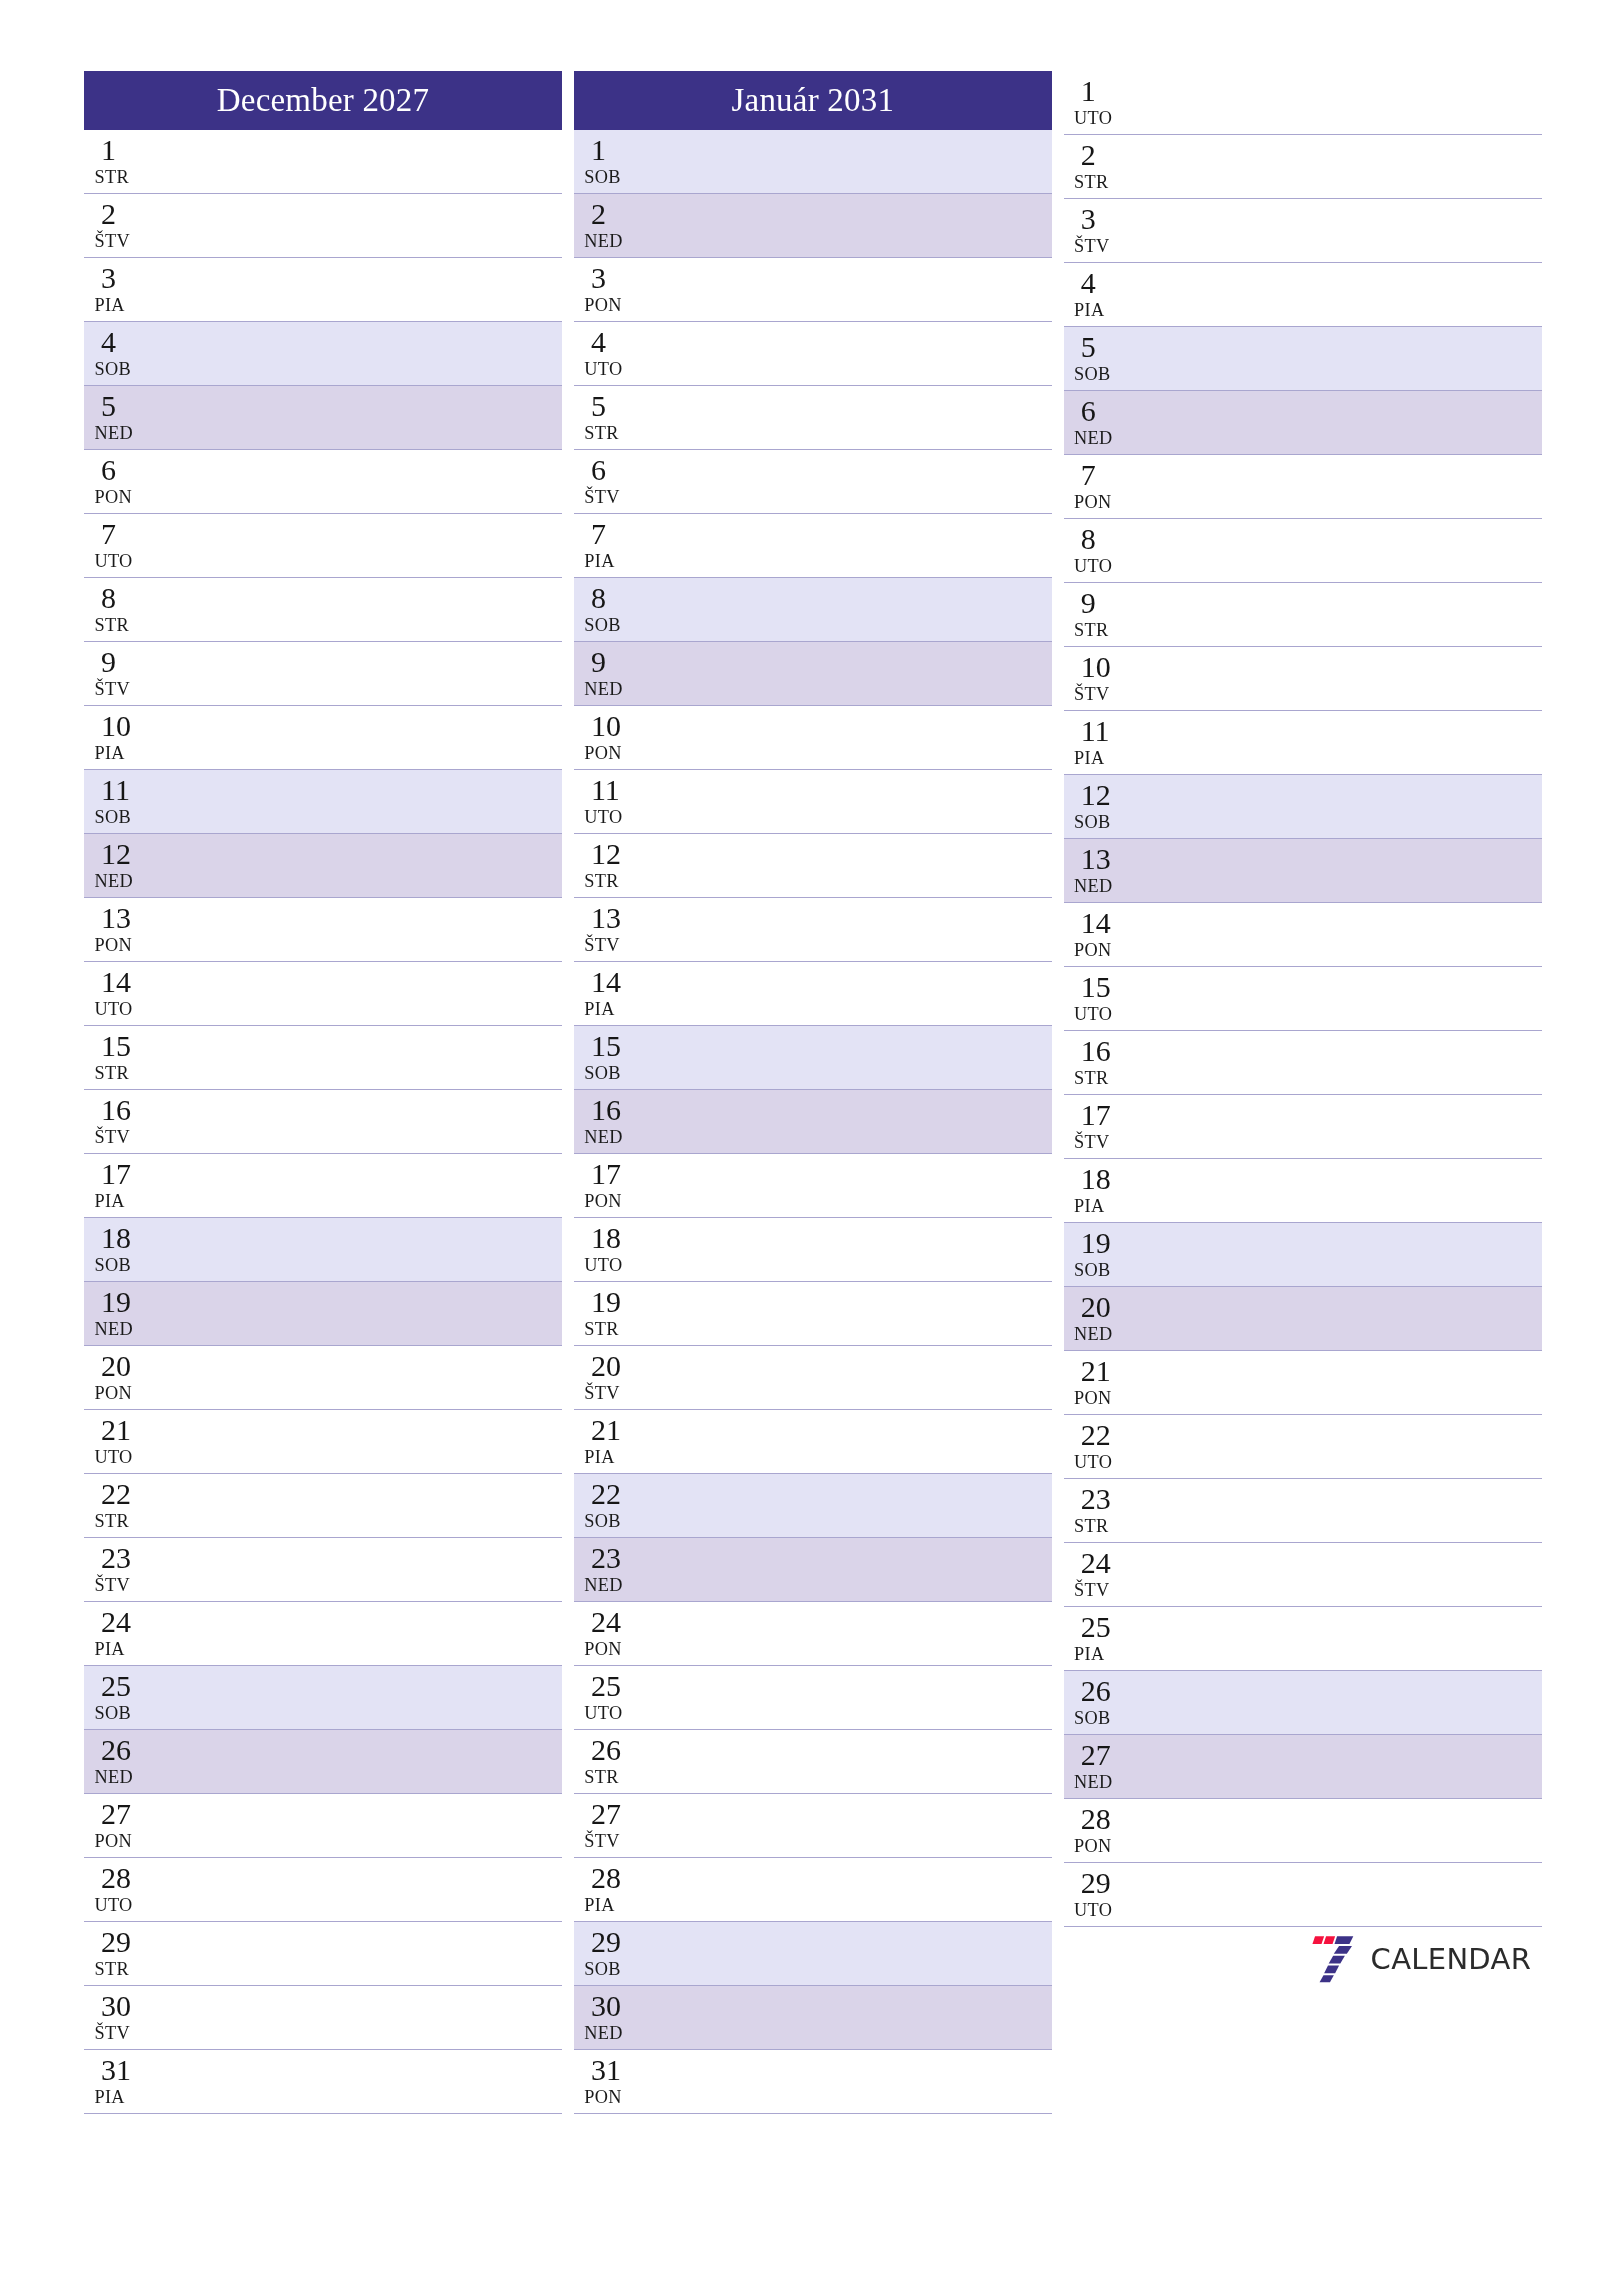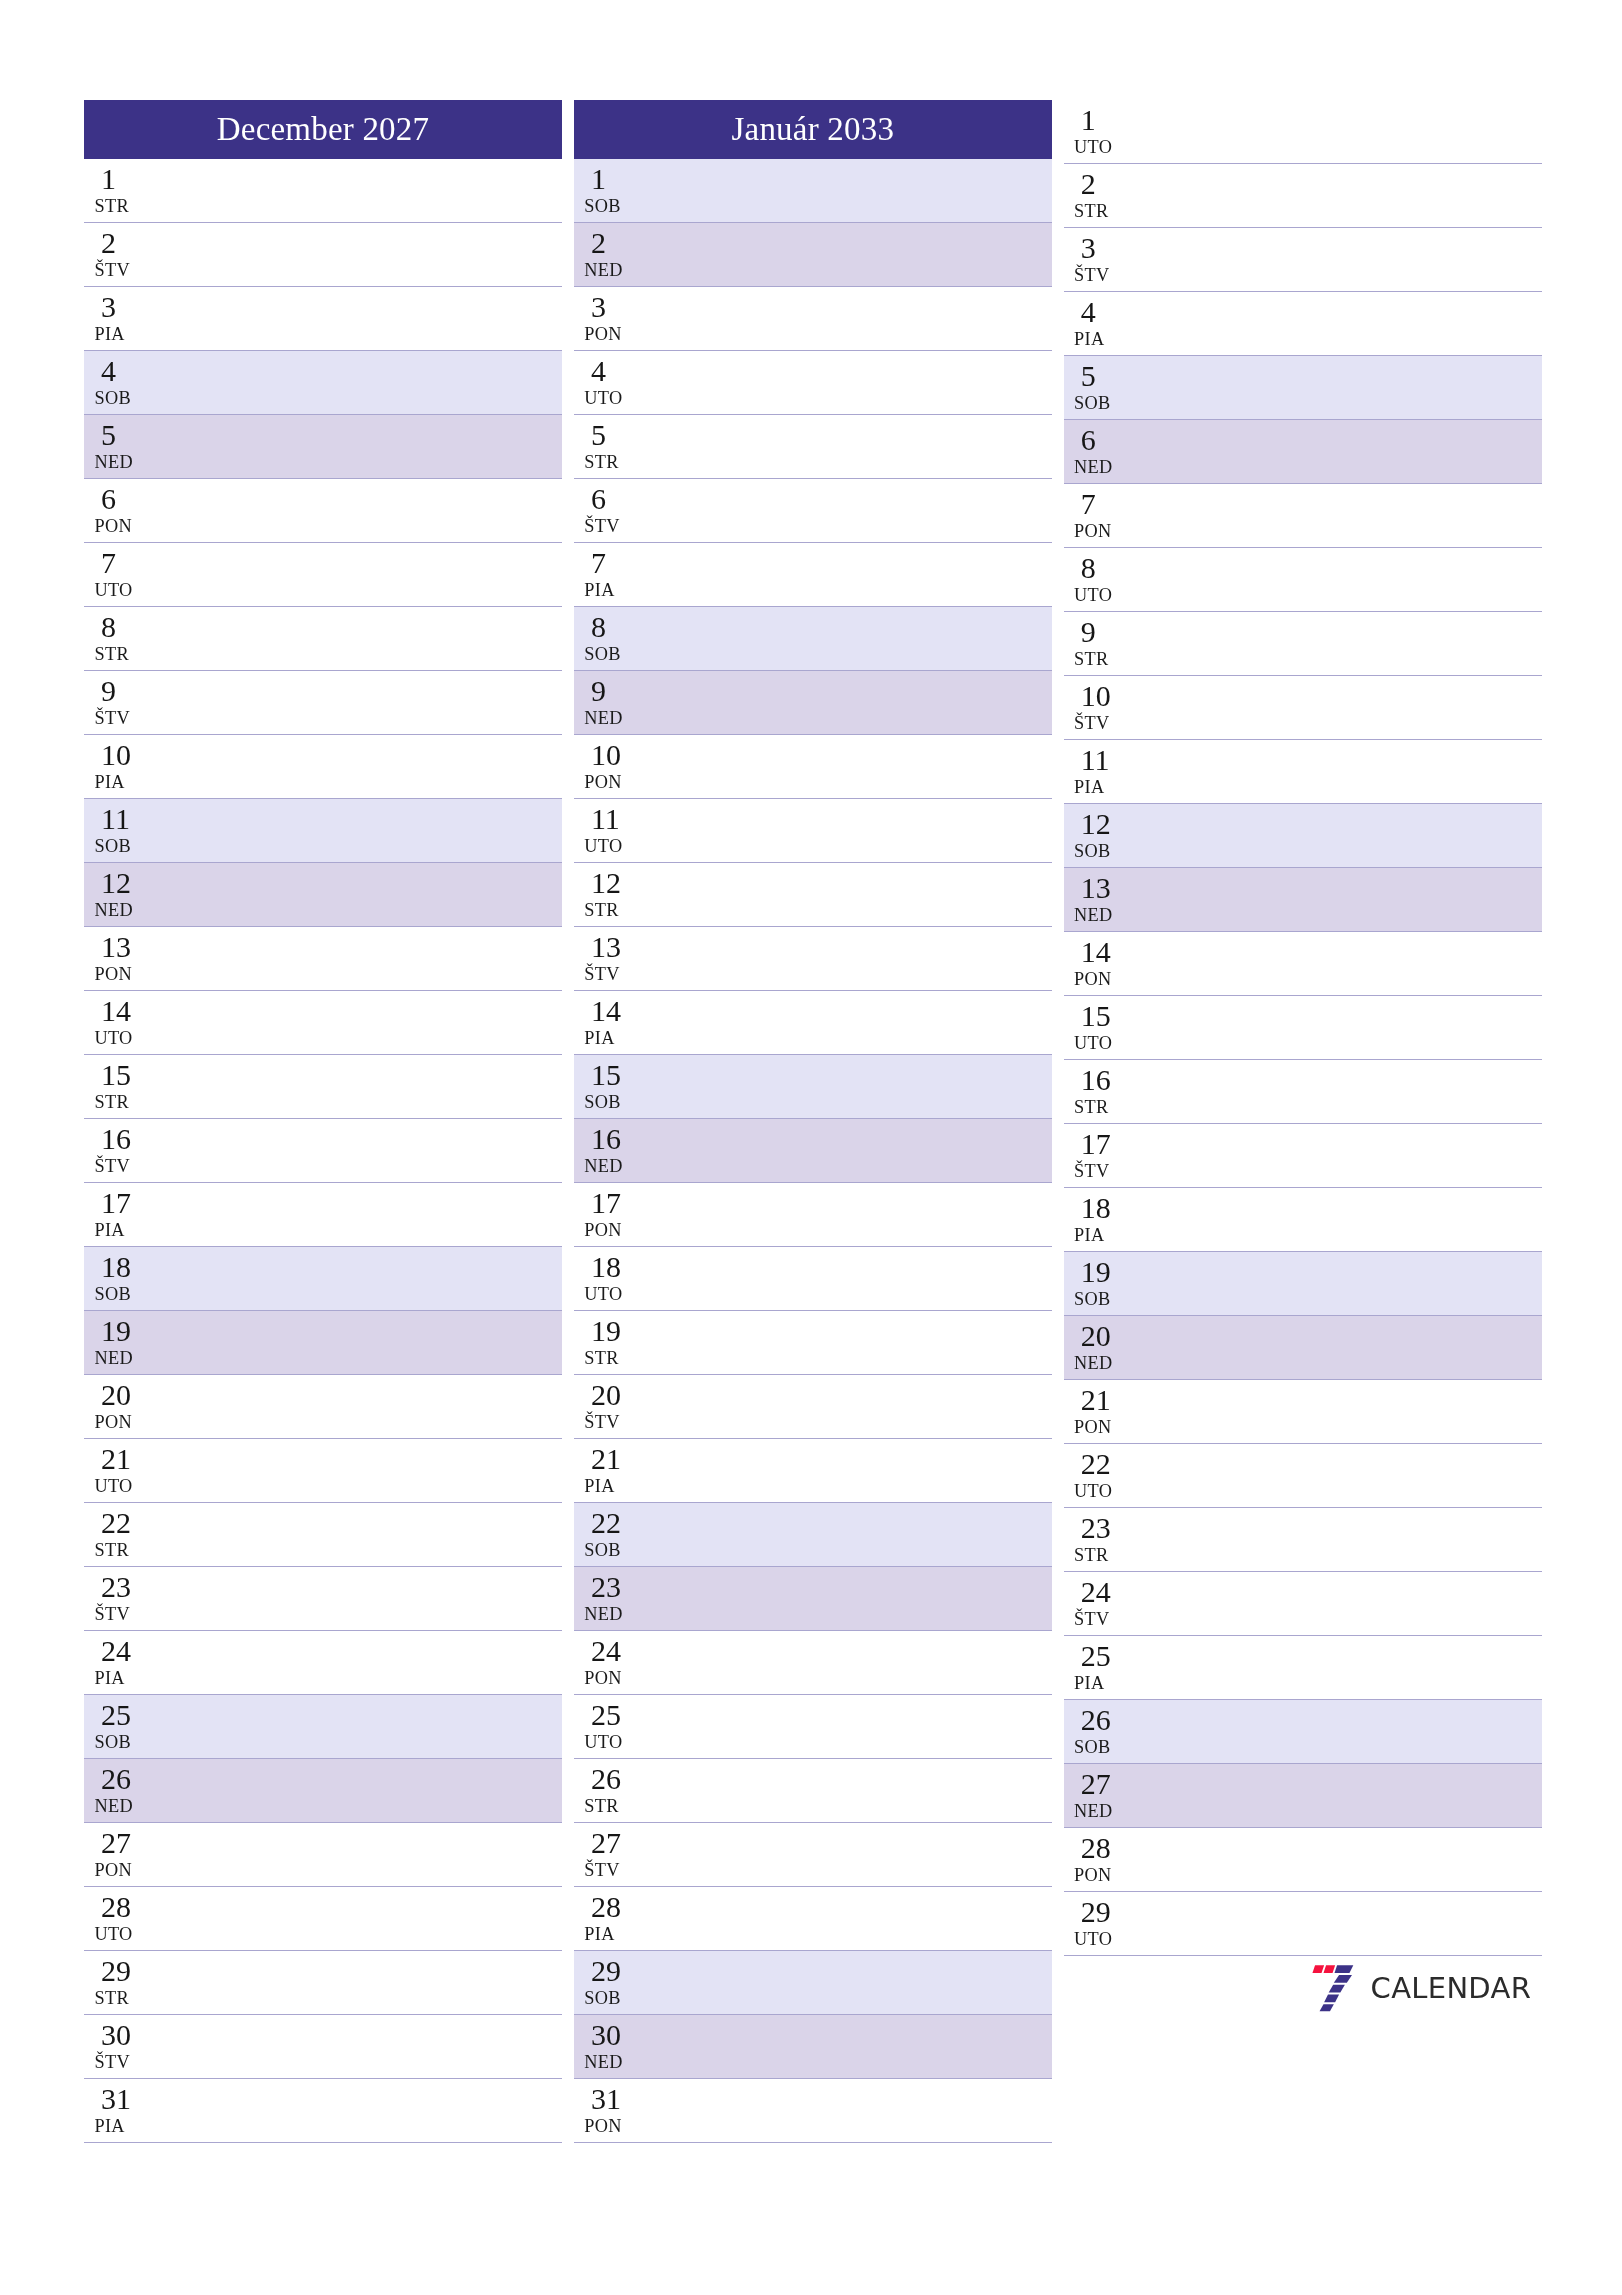--- a/index.html
+++ b/index.html
@@ -18,21 +18,21 @@
     position: relative;
     width: 1623px;
     height: 2295px;
     background: #ffffff;
     box-sizing: border-box;
   }
 
   .planner {
     position: absolute;
     left: 84px;
-    top: 100px;
+    top: 71px;
     width: 1455px;
     display: flex;
     flex-direction: row;
     gap: 11.8px;
   }
 
   .month-column {
     width: 478px;
     flex: 0 0 478px;
     display: flex;
@@ -255,21 +255,21 @@
             <span class="day-number">30</span>
             <span class="day-name">ŠTV</span>
           </div>
           <div class="day-row">
             <span class="day-number">31</span>
             <span class="day-name">PIA</span>
           </div>
         </div>
       </div>
       <div class="month-column">
-        <div class="month-header">Január 2033</div>
+        <div class="month-header">Január 2031</div>
         <div class="days">
           <div class="day-row saturday">
             <span class="day-number">1</span>
             <span class="day-name">SOB</span>
           </div>
           <div class="day-row sunday">
             <span class="day-number">2</span>
             <span class="day-name">NED</span>
           </div>
           <div class="day-row">

